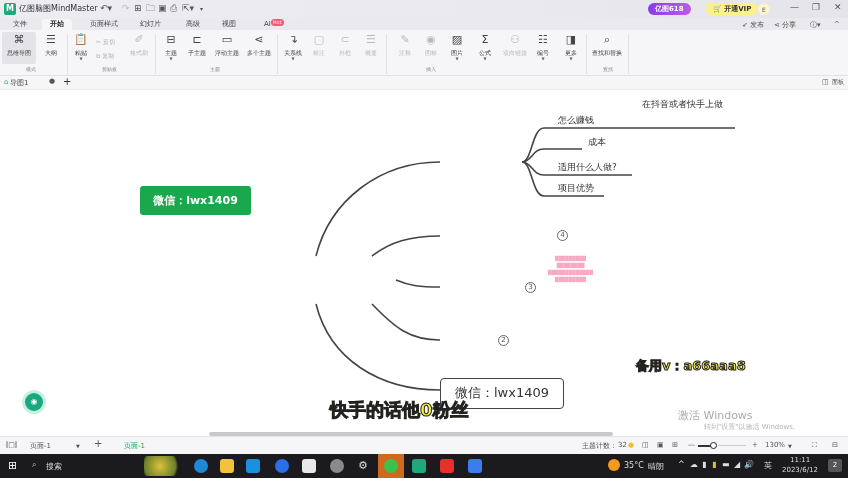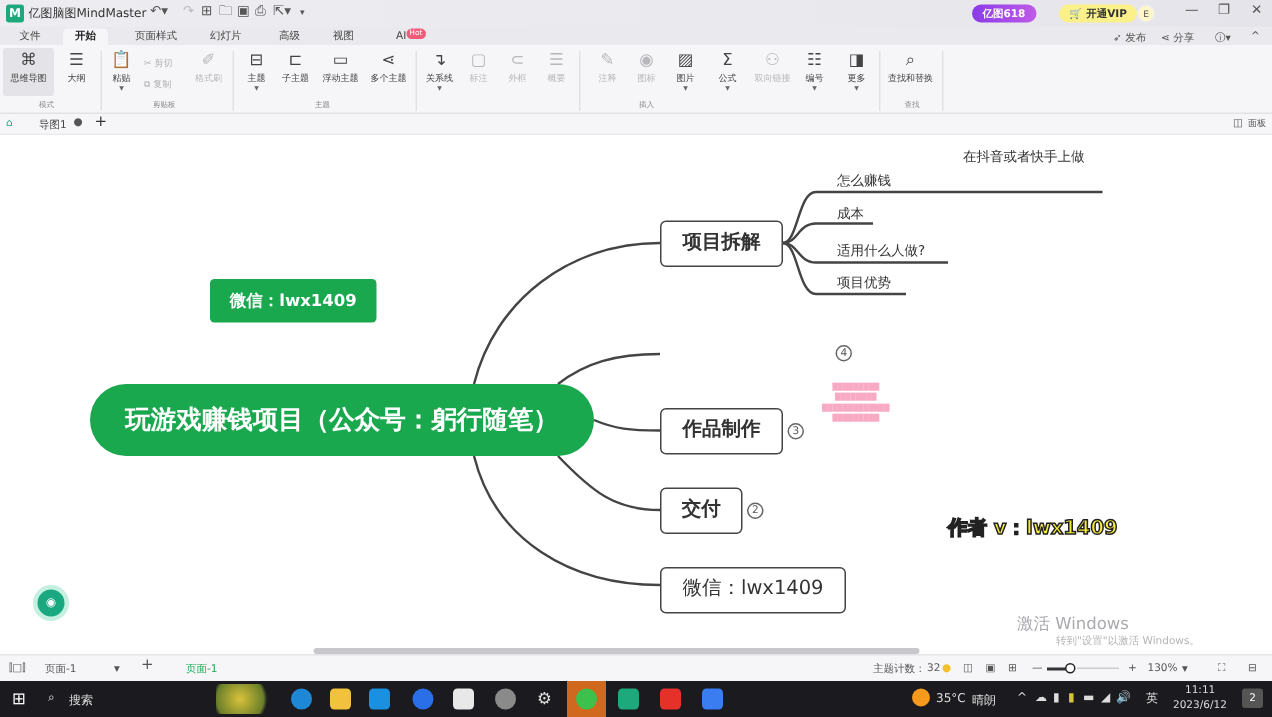--- a/index.html
+++ b/index.html
@@ -191,21 +191,21 @@
   <div class="rb" style="left:590px;width:34px">
     <span class="ic">⌕</span>
     <span class="lb">查找和替换</span>
   </div>
   <div class="grp" style="left:603px">查找</div>
   <div class="sep" style="left:628px"></div>
 </div>
 
 <div id="doctabs">
   <span class="abs" style="left:4px;top:2px;font-size:7px;color:#1ea97c">⌂</span>
-  <span class="abs" style="left:26px;top:2px;font-size:7px;color:#444">导图1</span>
+  <span class="abs" style="left:10px;top:2px;font-size:7px;color:#444">导图1</span>
   <span class="abs" style="left:49px;top:1px;font-size:7px;color:#555">●</span>
   <span class="abs" style="left:63px;top:0px;font-size:10px;color:#333">+</span>
   <span class="abs" style="left:822px;top:2px;font-size:7px;color:#555">◫</span>
   <span class="abs" style="left:832px;top:2px;font-size:6px;color:#555">面板</span>
 </div>
 
 <div id="canvas">
   <svg class="abs" style="left:0;top:0" width="848" height="346">
     <g fill="none" stroke="#444" stroke-width="1.6">
 
@@ -216,47 +216,44 @@
       <path d="M316,214 C330,270 380,300 440,300"></path>
 
       <path d="M522,72 C532,72 532,38 544,38 L735,38"></path>
       <path d="M522,72 C532,72 532,59 544,59 L582,59"></path>
       <path d="M522,72 C532,72 532,85 544,85 L632,85"></path>
       <path d="M522,72 C532,72 532,106 544,106 L604,106"></path>
     </g>
   </svg>
 
   <div class="float">微信：lwx1409</div>
-  <div class="root">玩游戏赚钱项目（公众号：躬行随笔）</div>
-
-  <div class="node" style="left:440px;top:57px;width:82px">项目拆解</div>
+
   <div class="sub" style="left:558px;top:24px">怎么赚钱</div>
   <div class="sub" style="left:642px;top:8px">在抖音或者快手上做</div>
-  <div class="sub" style="left:558px;top:46px">成本</div>
+  <div class="sub" style="left:588px;top:46px">成本</div>
   <div class="sub" style="left:558px;top:71px">适用什么人做?</div>
   <div class="sub" style="left:558px;top:92px">项目优势</div>
 
   <div class="badge-num" style="left:557px;top:140px">4</div>
 
-  <div class="node" style="left:440px;top:182px;width:82px">作品制作</div>
   <div class="badge-num" style="left:525px;top:192px">3</div>
 
-  <div class="node" style="left:440px;top:235px;width:55px">交付</div>
   <div class="badge-num" style="left:498px;top:245px">2</div>
 
   <div class="node" style="left:440px;top:288px;width:124px;font-weight:normal">微信：lwx1409</div>
 
   <div class="wm" style="left:548px;top:165px">
     <div>█████████</div>
     <div>████████</div>
     <div>█████████████</div>
     <div>█████████</div>
   </div>
 
-  <div class="yellow-cap" style="left:632px;top:253px;font-size:13px">作者 v：lwx1409</div>
+  <div class="yellow-cap" style="left:636px;top:267px;font-size:13px">备用v：a66aaa8</div>
+  <div class="yellow-cap" style="left:330px;top:308px;font-size:18px">快手的话他0粉丝</div>
 
   <div class="act-win">激活 Windows</div>
   <div class="act-win2">转到"设置"以激活 Windows。</div>
 
   <div class="fab"><span>◉</span></div>
   <div class="hscroll"></div>
 </div>
 
 <div id="statusbar">
   <span class="sb" style="left:6px">⫿□⫿</span>

